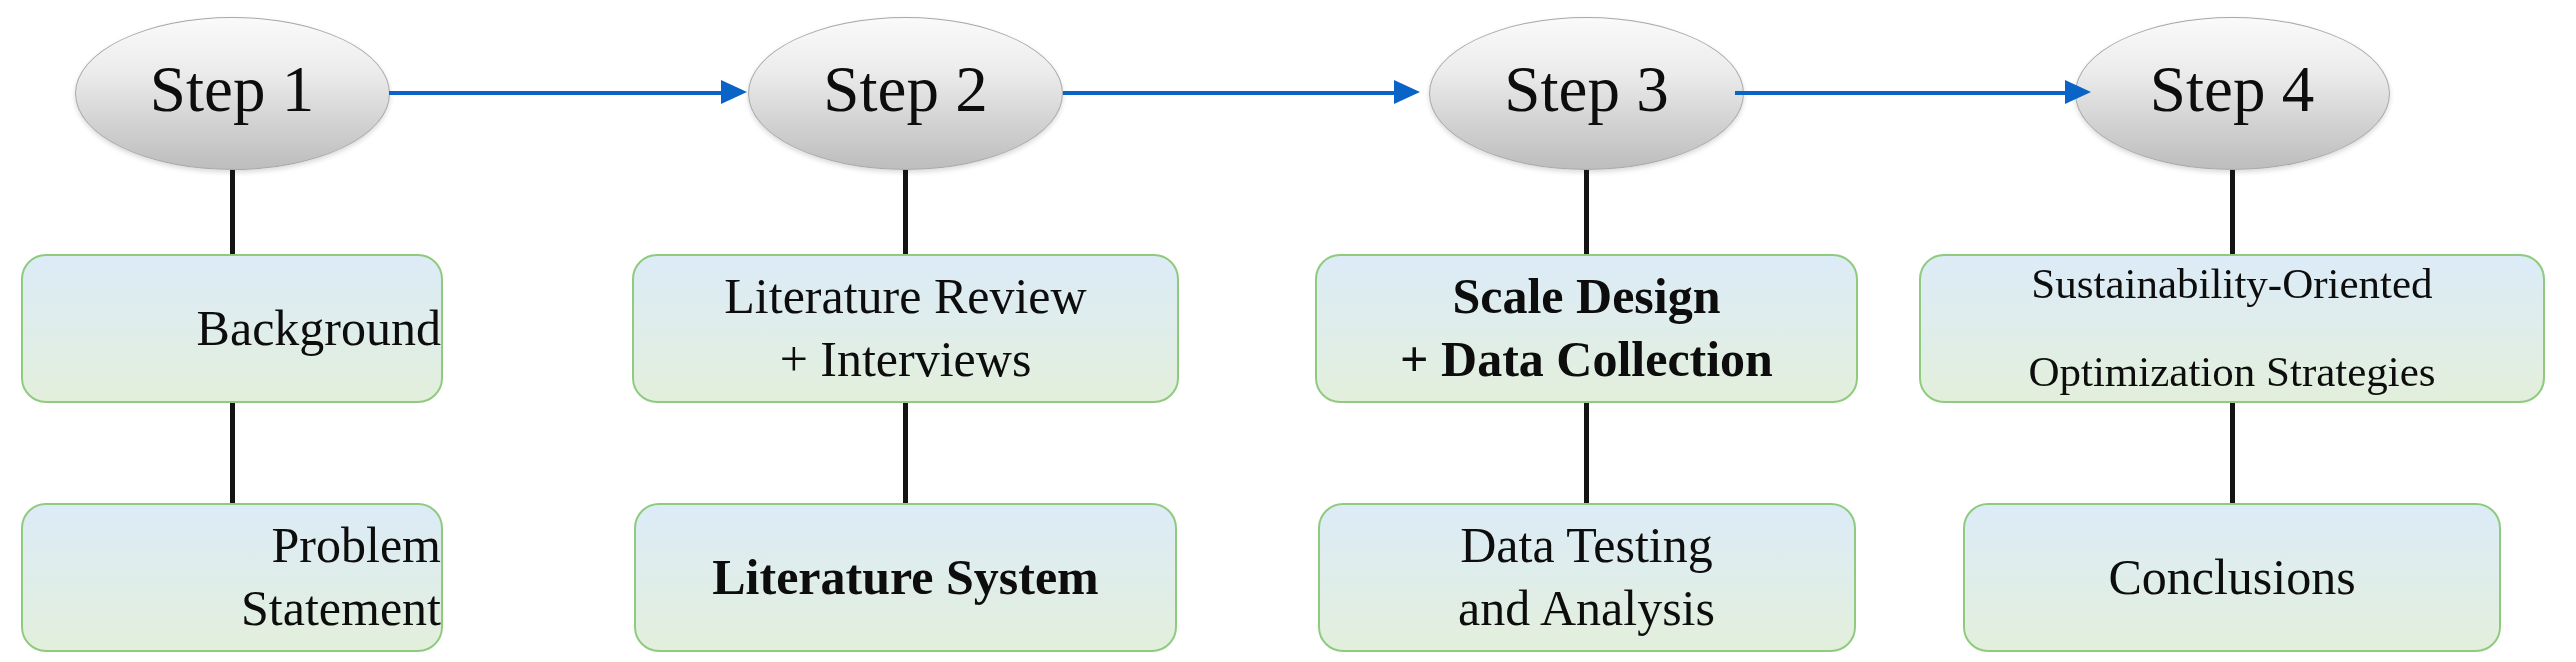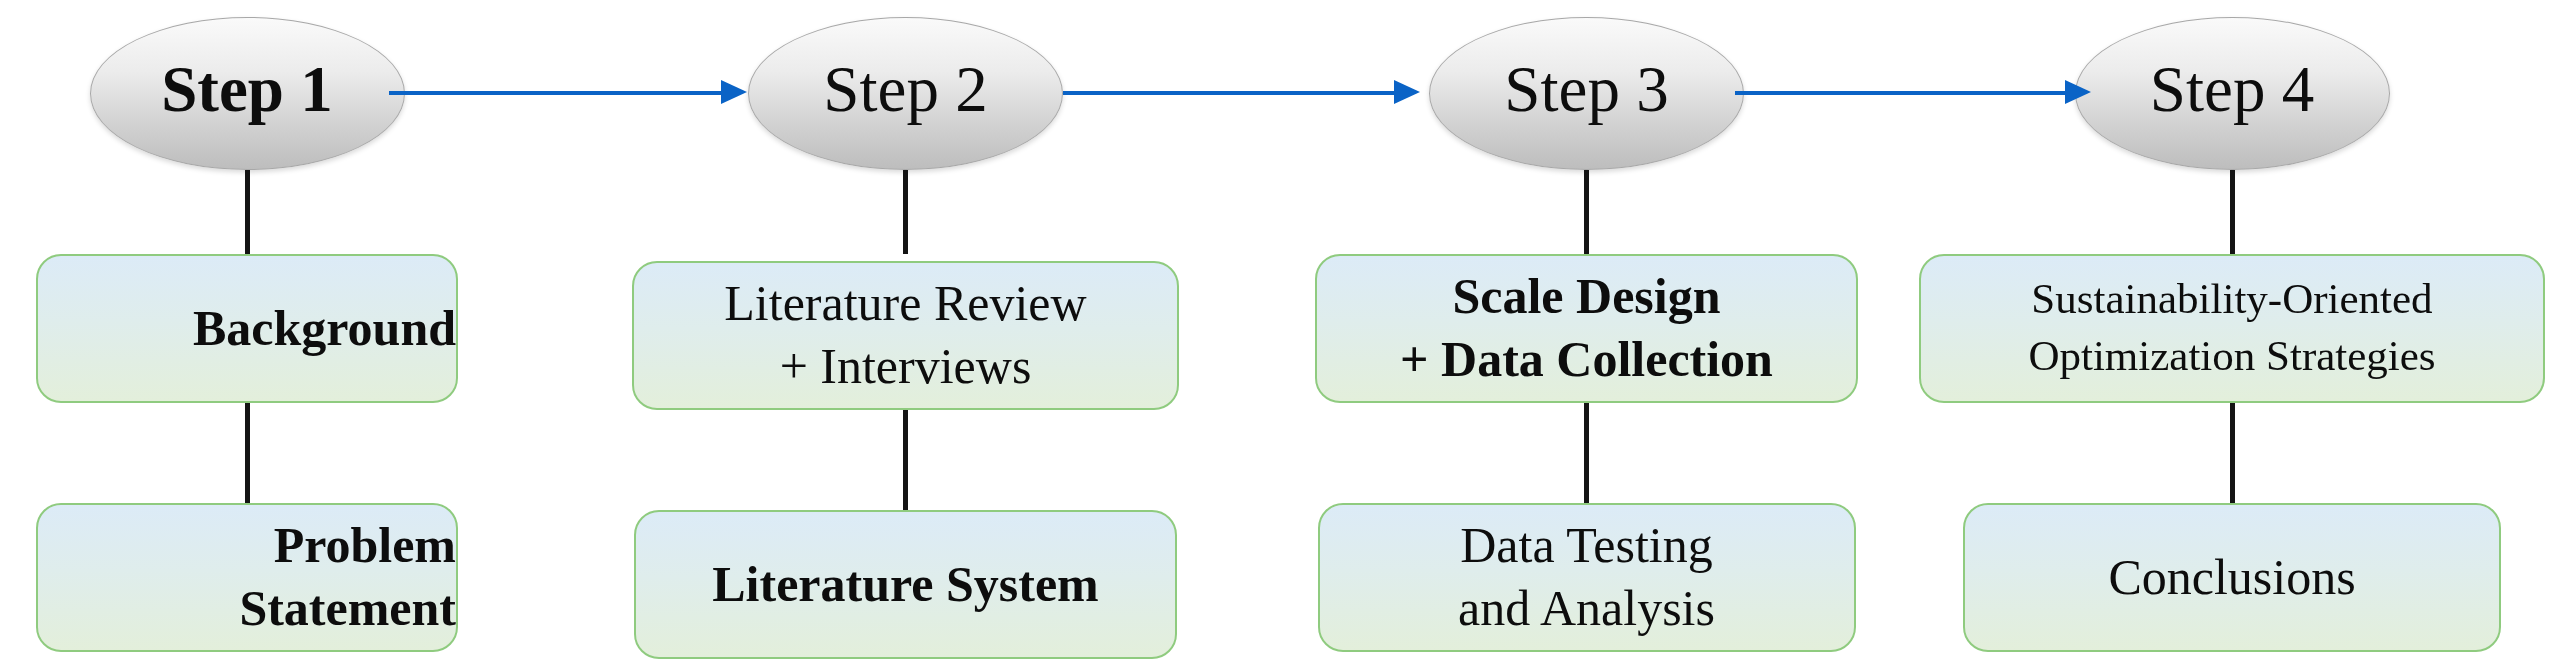--- a/index.html
+++ b/index.html
@@ -70,23 +70,23 @@
     line-height: 1.26;
     color: #0d0d0d;
     white-space: nowrap;
   }
   .task-box.small-text .box-line {
     font-size: 43px;
     line-height: 1.32;
   }
   .w510 { width: 422px; align-items: flex-end; }
   .w655 { width: 543px; font-weight: bold; }
-  .w660 { width: 547px; margin-top: 7px; }
+  .w660 { width: 547px; }
   .w650 { width: 538px; }
-  .w756 { width: 626px; }
+  .w756 { width: 626px; justify-content: space-between; }
   .arrow {
     position: absolute;
     top: 0;
     left: 0;
   }
   .arrow-line {
     position: absolute;
     height: 4.1px;
     background: #0a63c6;
     top: 0;
@@ -99,21 +99,21 @@
     border-top: 12.4px solid transparent;
     border-bottom: 12.4px solid transparent;
     border-left: 26.5px solid #0a63c6;
   }
 </style>
 </head>
 <body>
 
 <div id="page">
 
-  <div class="column" style="left:36px; width:422px;font-weight:bold;">
+  <div class="column" style="left:21px; width:422px;">
     <div class="ellipse">
       <span class="step-label">Step 1</span>
     </div>
     <div class="vline1"></div>
     <div class="task-box w510">
       <span class="box-line">Background</span>
     </div>
     <div class="vline2"></div>
     <div class="task-box w510">
       <span class="box-line">Problem</span>

